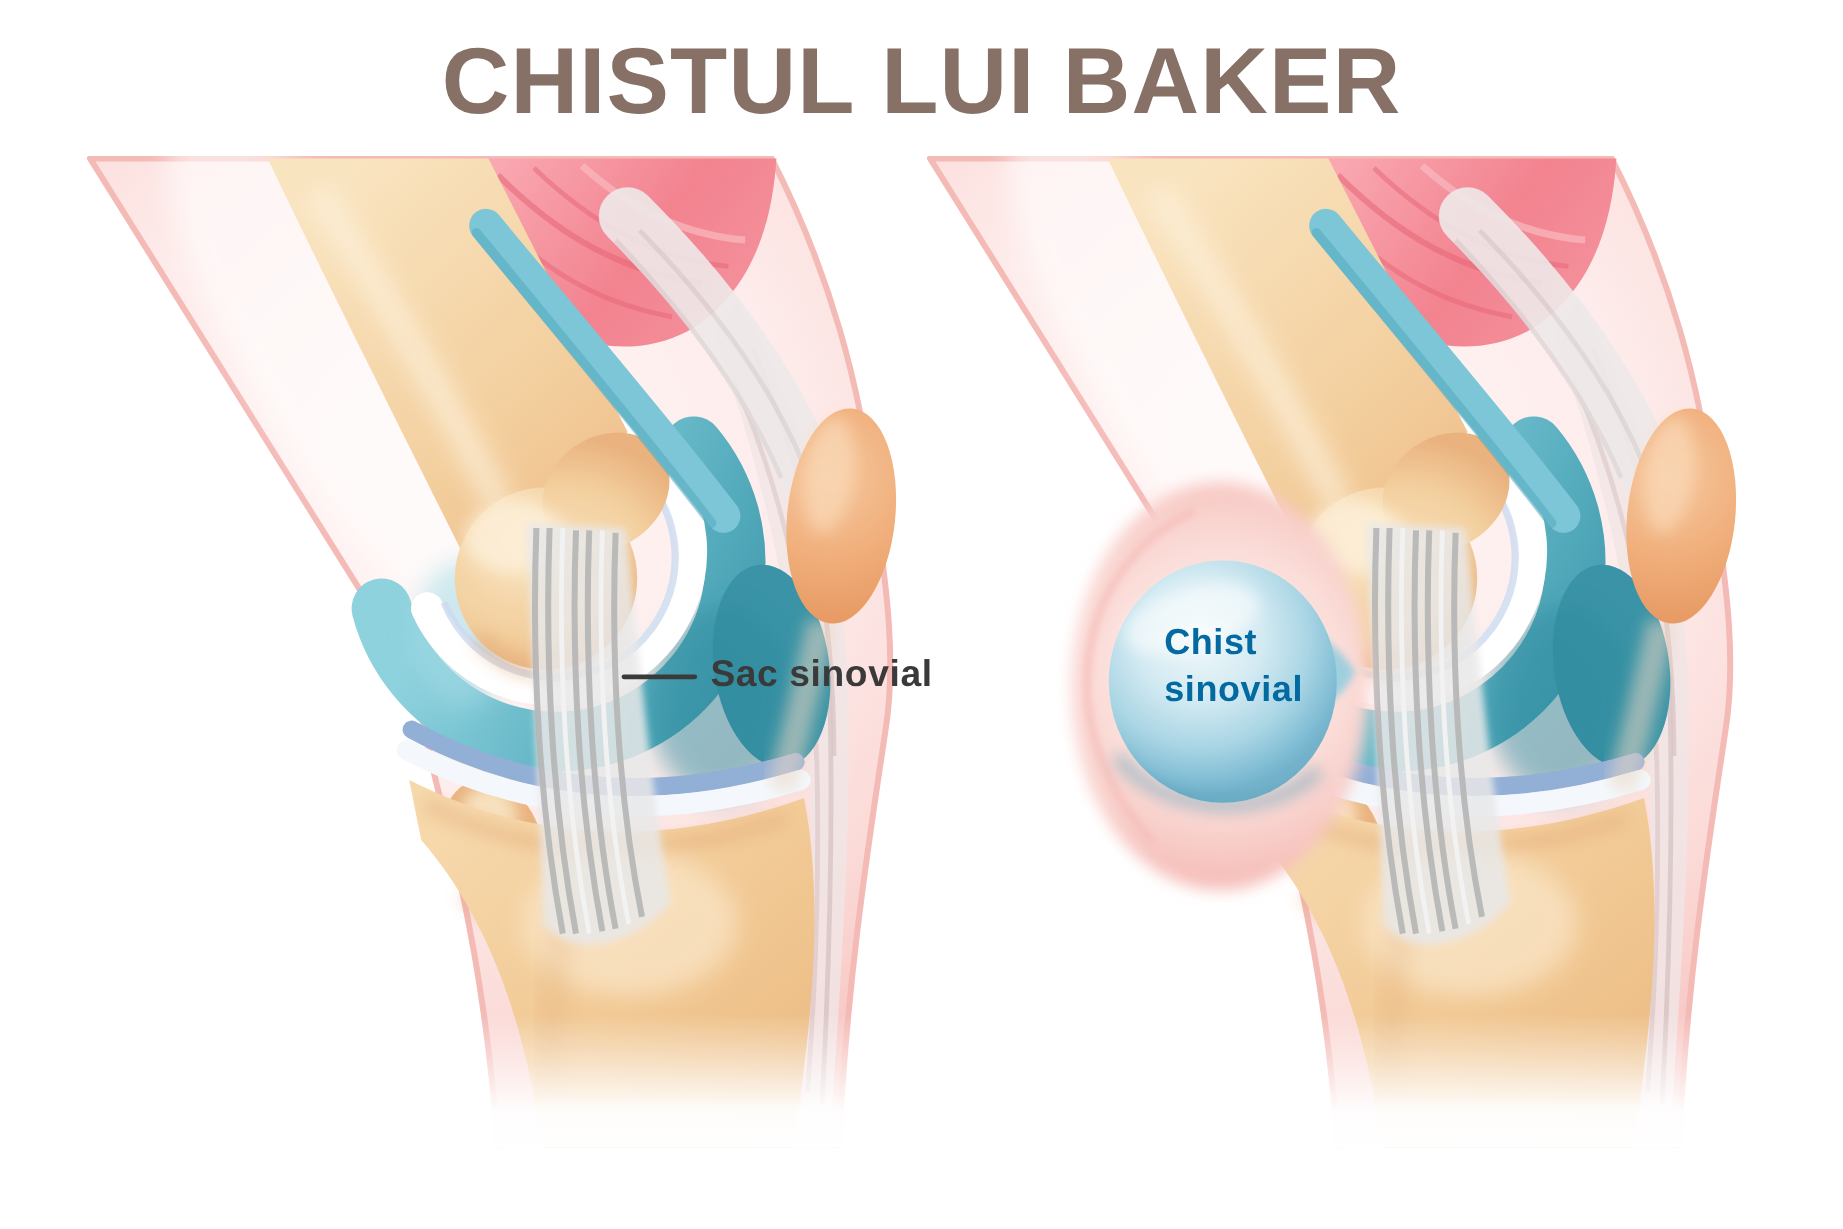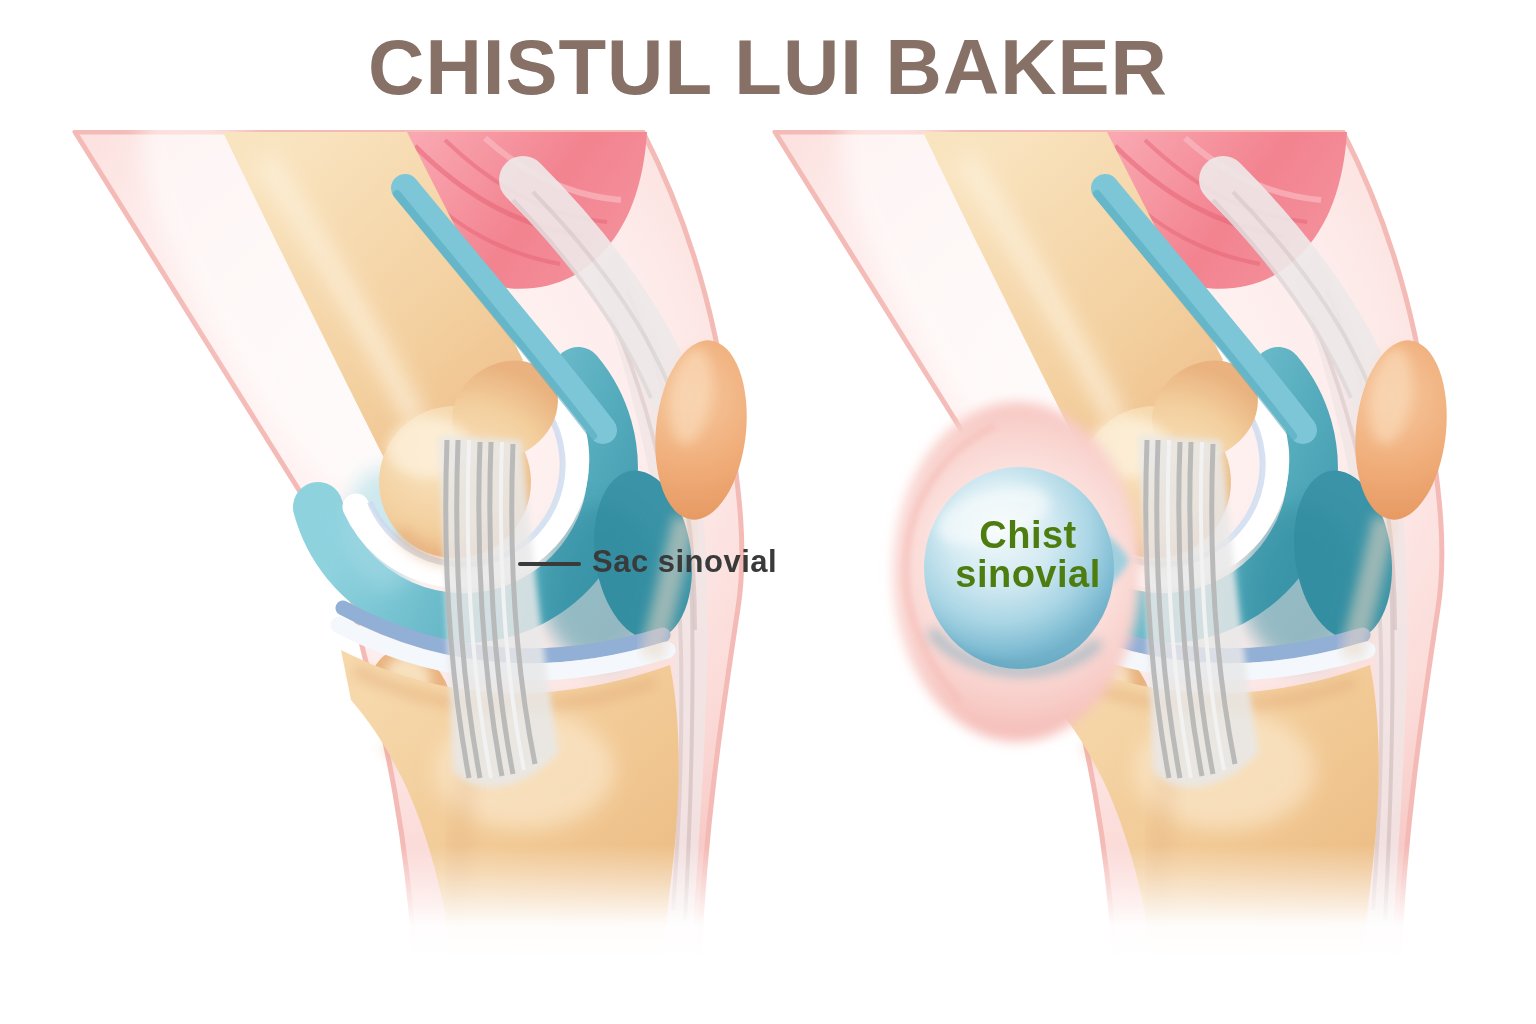--- a/index.html
+++ b/index.html
@@ -23,22 +23,22 @@
   }
   .annotation.sac { left:592px; top:544px; }
 
   .leader-line {
     position:absolute; left:518px; top:562px; width:63px; height:4px;
     background:#3a3a3a; border-radius:2px;
   }
 
   .cyst-label {
     position:absolute; left:1028px; top:516px; transform:translateX(-50%);
-    text-align:center; font-weight:700; font-size:38px; line-height:39px;
-    color:#4d7c0f; letter-spacing:.5px;
+    font-weight:700; font-size:30px; line-height:39px;
+    color:#0369a1; letter-spacing:.5px;
   }
 
   .caption {
     position:absolute; top:964px; transform:translateX(-50%);
     font-size:42px; font-weight:700; letter-spacing:1px;
     color:#55504b; white-space:nowrap;
   }
   .caption.left  { left:486px; }
   .caption.right { left:1180px; }
 </style>

